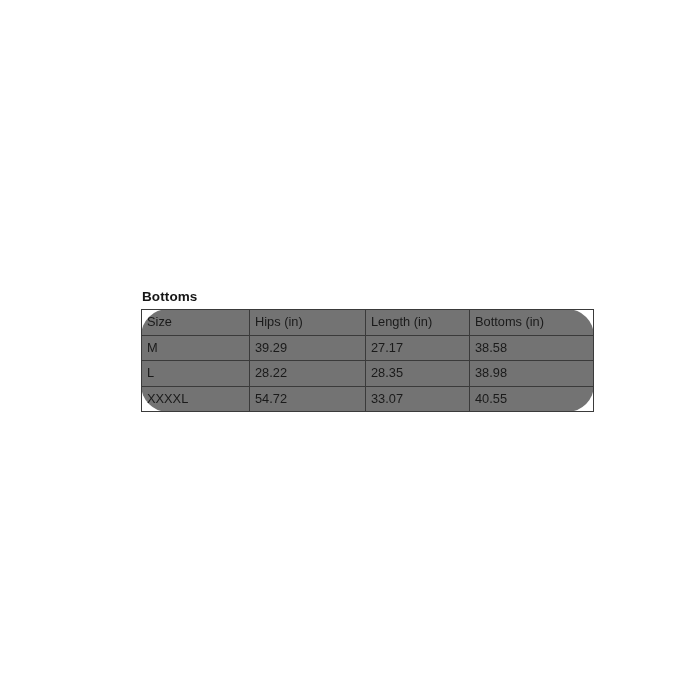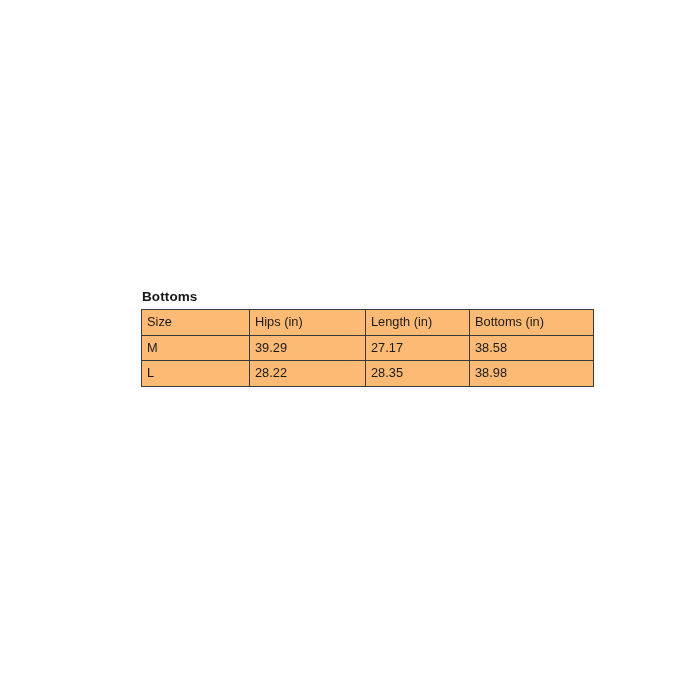--- a/index.html
+++ b/index.html
@@ -29,21 +29,22 @@
     color: #161616;
     line-height: 16px;
     margin: 0 0 4px 1px;
     letter-spacing: 0.1px;
   }
 
   table#size-table {
     border-collapse: collapse;
     width: 452px;
     table-layout: fixed;
-    background: #fdba74;
+    background: #737373;
+    border-radius: 27px;
   }
 
   table#size-table th,
   table#size-table td {
     border: 1px solid #3a3a3a;
     height: 24.6px;
     padding: 0 0 0 5px;
     font-size: 12.8px;
     font-weight: normal;
     color: #1a1a1a;
@@ -87,16 +88,22 @@
         <td>39.29</td>
         <td>27.17</td>
         <td>38.58</td>
       </tr>
       <tr>
         <td>L</td>
         <td>28.22</td>
         <td>28.35</td>
         <td>38.98</td>
       </tr>
+      <tr>
+        <td>XXXXL</td>
+        <td>54.72</td>
+        <td>33.07</td>
+        <td>40.55</td>
+      </tr>
     </tbody>
   </table>
 
 </div>
 
 </body></html>

